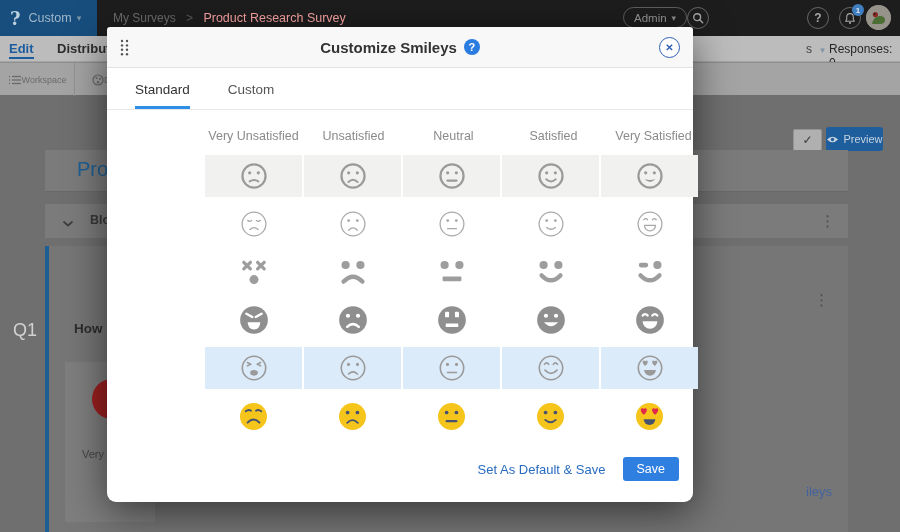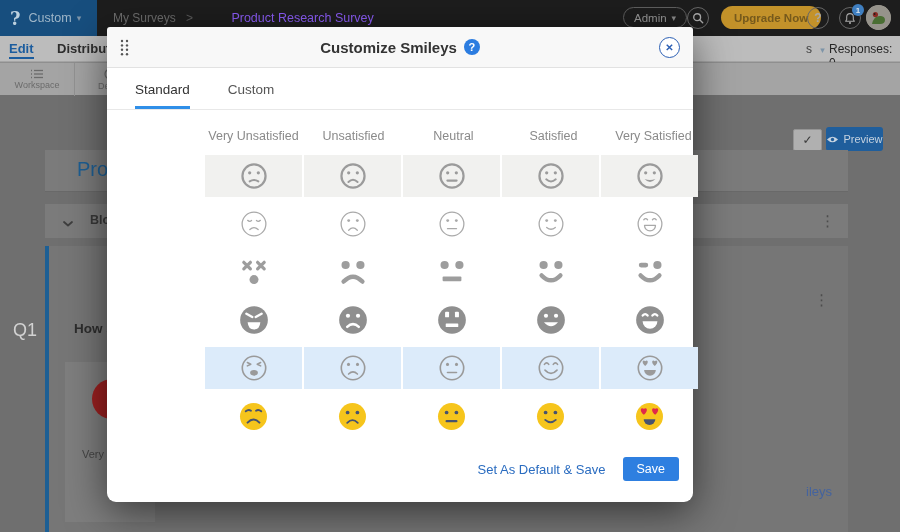--- a/index.html
+++ b/index.html
@@ -9,39 +9,39 @@
 
   
   .topbar { position:absolute; left:0; top:0; width:900px; height:36px; background:#1d1d1d; }
   .logo-box { position:absolute; left:0; top:0; width:97px; height:36px; background:#174e7e; display:flex; align-items:center; padding-left:10px; }
   .logo-glyph { color:#bcd0de; font-weight:bold; font-size:18px; font-family:"DejaVu Serif", serif; }
   .app-label { color:#9fb6c8; font-size:12.5px; margin-left:8px; }
   .caret { font-size:9px; color:#7d94a8; margin-left:5px; }
   .breadcrumb { position:absolute; left:113px; top:11px; font-size:12px; }
   .bc-parent { color:#6e6e6e; }
   .bc-sep { color:#5c5c5c; margin:0 7px; }
-  .bc-current { color:#8b5cf6; font-size:12.5px;margin-left:28px; }
+  .bc-current { color:#fca5a5; font-size:12.5px; }
   .admin-pill { position:absolute; left:623px; top:7px; height:21px; border:1px solid #5f5f5f; border-radius:11px; padding:0 10px; display:flex; align-items:center; color:#989898; font-size:11.5px; }
   .admin-pill .caret { color:#8a8a8a; }
   .circle-btn { position:absolute; top:7px; width:22px; height:22px; border:1px solid #676767; border-radius:50%; display:flex; align-items:center; justify-content:center; color:#a8a8a8; font-size:12px; font-weight:bold; }
   .search-btn { left:687px; }
   .upgrade-btn { position:absolute; left:721px; top:6px; height:23px; background:#c3922a; border:none; border-radius:12px; padding:0 13px; color:#75591c; font-size:11.5px; font-weight:bold; }
   .help-btn { left:807px; }
   .bell-btn { left:839px; }
   .badge { position:absolute; top:-4px; right:-4px; width:12px; height:12px; background:#3f7fc1; border-radius:50%; color:#d7e2ec; font-size:8px; font-weight:bold; display:flex; align-items:center; justify-content:center; }
   .avatar { position:absolute; left:866px; top:5px; width:25px; height:25px; border-radius:50%; background:#9a978f; overflow:hidden; display:flex; align-items:center; justify-content:center; }
 
   .subnav { position:absolute; left:0; top:36px; width:900px; height:26px; background:#bcbcbc; border-bottom:1px solid #a5a5a5; }
   .tab-edit { position:absolute; left:9px; top:5px; font-size:13px; font-weight:bold; color:#1b5c9e; border-bottom:2px solid #1b5c9e; padding-bottom:1px; }
   .tab-distribute { position:absolute; left:57px; top:5px; font-size:13px; font-weight:bold; color:#2e2e2e; }
   .subnav-partial { position:absolute; left:806px; top:6px; font-size:12px; color:#3f3f3f; }
   .responses { position:absolute; left:829px; top:6px; font-size:12px; color:#262626; }
 
   .toolbar { position:absolute; left:0; top:62px; width:900px; height:33px; background:#a4a4a4; border-top:1px solid #8f8f8f; }
-  .tool-item { position:absolute; top:0; height:33px; border-right:1px solid #929292; display:flex; flex-direction:column; align-items:center; justify-content:center; color:#666; }
+  .tool-item { position:absolute; top:0; height:33px; border-right:1px solid #929292; display:flex; flex-direction:row; align-items:center; justify-content:center; color:#666; }
   .tool-item .t-label { font-size:9px; color:#6b6b6b; margin-top:1px; }
   .tool-ws { left:0; width:75px; }
   .tool-ds { left:75px; width:70px; }
   .check-btn { position:absolute; left:793px; top:66px; width:29px; height:22px; background:#b0b0b0; border:1px solid #949494; border-radius:2px; color:#3a3a3a; font-size:12px; display:flex; align-items:center; justify-content:center; }
   .preview-btn { position:absolute; left:826px; top:64px; width:57px; height:24px; background:#1f5e9c; border:none; border-radius:3px; color:#c6d3e0; font-size:11px; display:flex; align-items:center; justify-content:center; gap:4px; }
 
   .title-card { position:absolute; left:45px; top:150px; width:803px; height:42px; background:#7b7b7b; border-bottom:1px solid #696969; }
   .survey-title { position:absolute; left:32px; top:8px; font-size:20px; color:#1d5f94; }
   .block-bar { position:absolute; left:45px; top:204px; width:803px; height:34px; background:#7b7b7b; }
   .collapse-ic { position:absolute; left:17px; top:8px; }
@@ -97,21 +97,20 @@
     <div class="admin-pill">
       <span>Admin</span>
       <span class="caret">▾</span>
     </div>
     <div class="circle-btn search-btn">
       <svg width="12" height="12" viewBox="0 0 14 14">
           <circle cx="6" cy="6" r="4" fill="none" stroke="#a8a8a8" stroke-width="1.6"></circle>
           <line x1="9" y1="9" x2="12.5" y2="12.5" stroke="#a8a8a8" stroke-width="1.6" stroke-linecap="round"></line>
         </svg>
     </div>
-    <button class="upgrade-btn">Upgrade Now</button>
     <div class="circle-btn help-btn">
       <span>?</span>
     </div>
     <div class="circle-btn bell-btn">
       <svg width="12" height="13" viewBox="0 0 16 17">
           <path d="M8 2 a4.4 4.4 0 0 0 -4.4 4.4 v3.4 L2.2 12.2 h11.6 L12.4 9.8 V6.4 A4.4 4.4 0 0 0 8 2 Z" fill="none" stroke="#a8a8a8" stroke-width="1.4" stroke-linejoin="round"></path>
           <circle cx="8" cy="14.4" r="1.4" fill="#a8a8a8"></circle>
         </svg>
       <span class="badge">1</span>
     </div>

